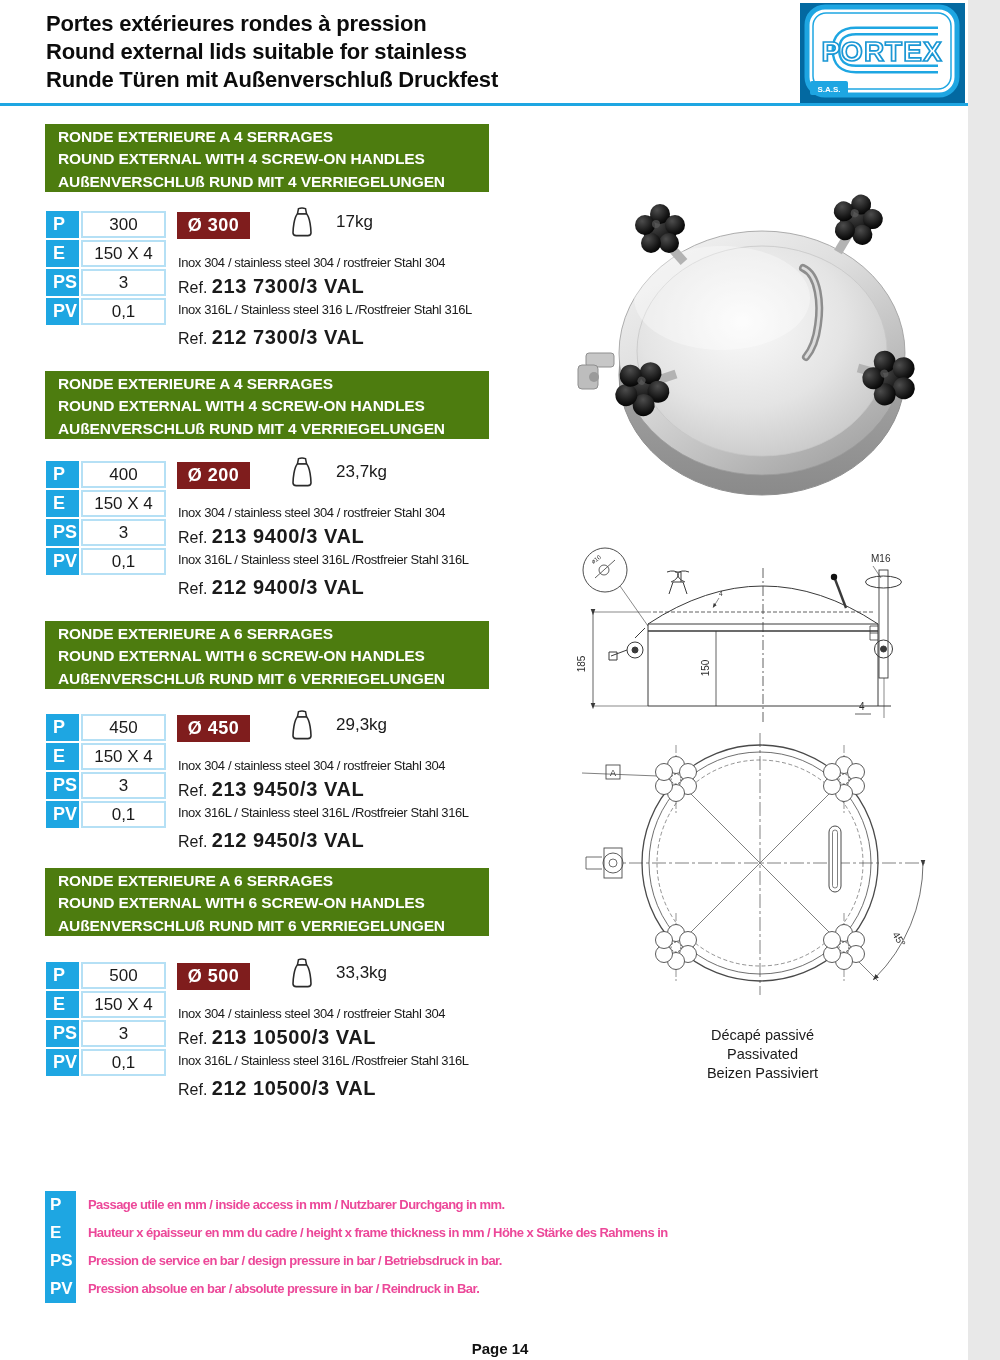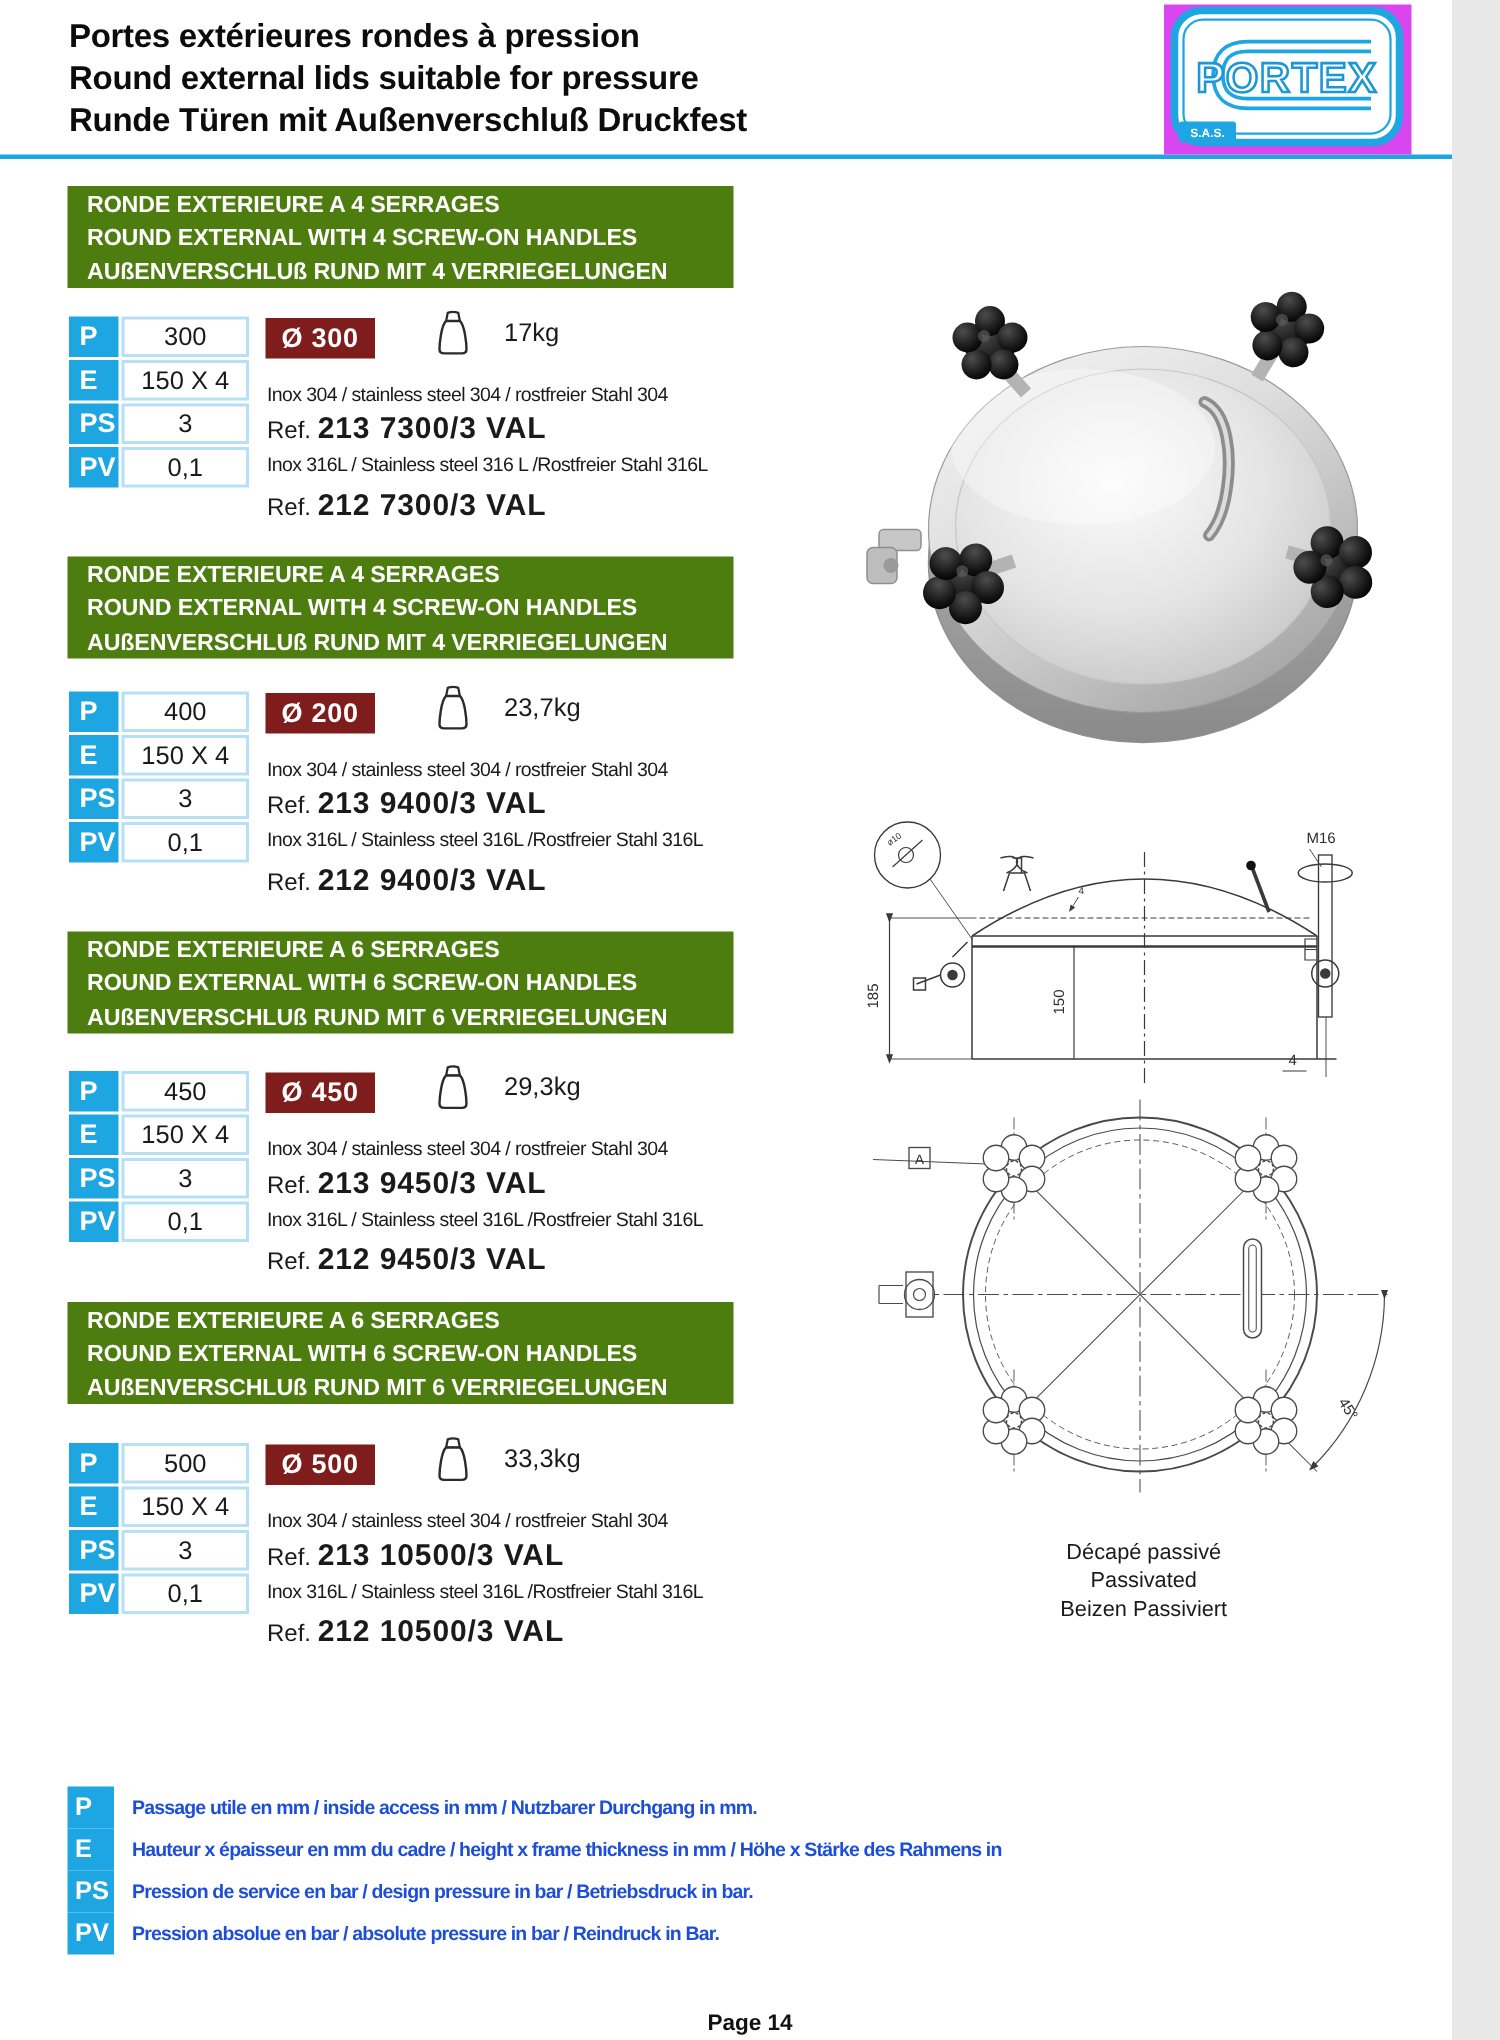--- a/index.html
+++ b/index.html
@@ -2,21 +2,21 @@
 <html><head>
 <meta charset="utf-8">
 <style>
   html,body{margin:0;padding:0;background:#e8e8e8;}
   .page{position:relative;width:968px;height:1360px;background:#ffffff;overflow:hidden;
         font-family:"Liberation Sans",sans-serif;color:#111;}
   
   .title{position:absolute;left:46px;top:10px;font-size:22px;font-weight:bold;line-height:28px;
          color:#0c0c0c;letter-spacing:-.2px;}
   .rule{position:absolute;left:0;top:103px;width:1000px;height:3px;background:#1ea6e2;}
-  .logo{position:absolute;left:776px;top:3px;width:165px;height:100px;background:#d946ef;}
+  .logo{position:absolute;left:800px;top:3px;width:165px;height:100px;background:#0369a1;}
   
   .banner{position:absolute;left:45px;width:444px;height:68px;background:#4d7c0f;color:#fff;
           font-weight:bold;font-size:15.5px;line-height:22.4px;padding:2px 0 0 13px;box-sizing:border-box;
           letter-spacing:-.1px;}
   .spec{position:absolute;left:46px;display:grid;grid-template-columns:33px 85px;grid-auto-rows:27px;gap:2px;}
   .spec .k{background:#1ea6e2;color:#fff;font-weight:bold;font-size:18px;display:flex;align-items:center;
            padding-left:7px;}
   .spec .v{border:2px solid #b5e0f5;display:flex;align-items:center;justify-content:center;
            font-size:17px;color:#1a1a1a;}
   .badge{position:absolute;width:73px;height:27px;background:#7f1d1d;color:#fff;font-weight:bold;
@@ -28,32 +28,32 @@
   .ref b{font-size:20px;letter-spacing:.6px;}
   
   .photo{position:absolute;left:560px;top:170px;}
   .draw{position:absolute;}
   .finish{position:absolute;left:640px;top:1026px;width:245px;text-align:center;font-size:14.5px;
           line-height:19px;color:#1a1a1a;}
   
   .lkey{position:absolute;left:45px;width:31px;height:28px;background:#1ea6e2;color:#fff;font-weight:bold;
         font-size:17px;display:flex;align-items:center;padding-left:5px;box-sizing:border-box;}
   .ltext{position:absolute;left:88px;font-size:13px;font-weight:bold;letter-spacing:-.55px;
-         color:#1d4ed8;white-space:nowrap;line-height:28px;}
+         color:#ec4899;white-space:nowrap;line-height:28px;}
   .pageno{position:absolute;left:0;top:1340px;width:1000px;text-align:center;font-weight:bold;font-size:15px;}
   svg text{font-family:"Liberation Sans",sans-serif;}
 </style>
 </head>
 <body>
 
 <div class="page">
 
   <div class="title">
     <div>Portes extérieures rondes à pression</div>
-    <div>Round external lids suitable for pressure</div>
+    <div>Round external lids suitable for stainless</div>
     <div>Runde Türen mit Außenverschluß Druckfest</div>
   </div>
   <div class="rule"></div>
 
   <div class="logo">
     <svg width="165" height="100" viewBox="0 0 165 100">
       <rect x="7" y="4" width="150" height="88" rx="18" fill="#fff" stroke="#1ea6e2" stroke-width="5"></rect>
       <rect x="13" y="10" width="138" height="76" rx="13" fill="none" stroke="#1ea6e2" stroke-width="1.5"></rect>
       <path d="M 138 28 H 56 Q 36 28 36 47 Q 36 66 56 66 H 138" fill="none" stroke="#1ea6e2" stroke-width="9"></path>
       <path d="M 138 28 H 56 Q 36 28 36 47 Q 36 66 56 66 H 138" fill="none" stroke="#ffffff" stroke-width="4"></path>

